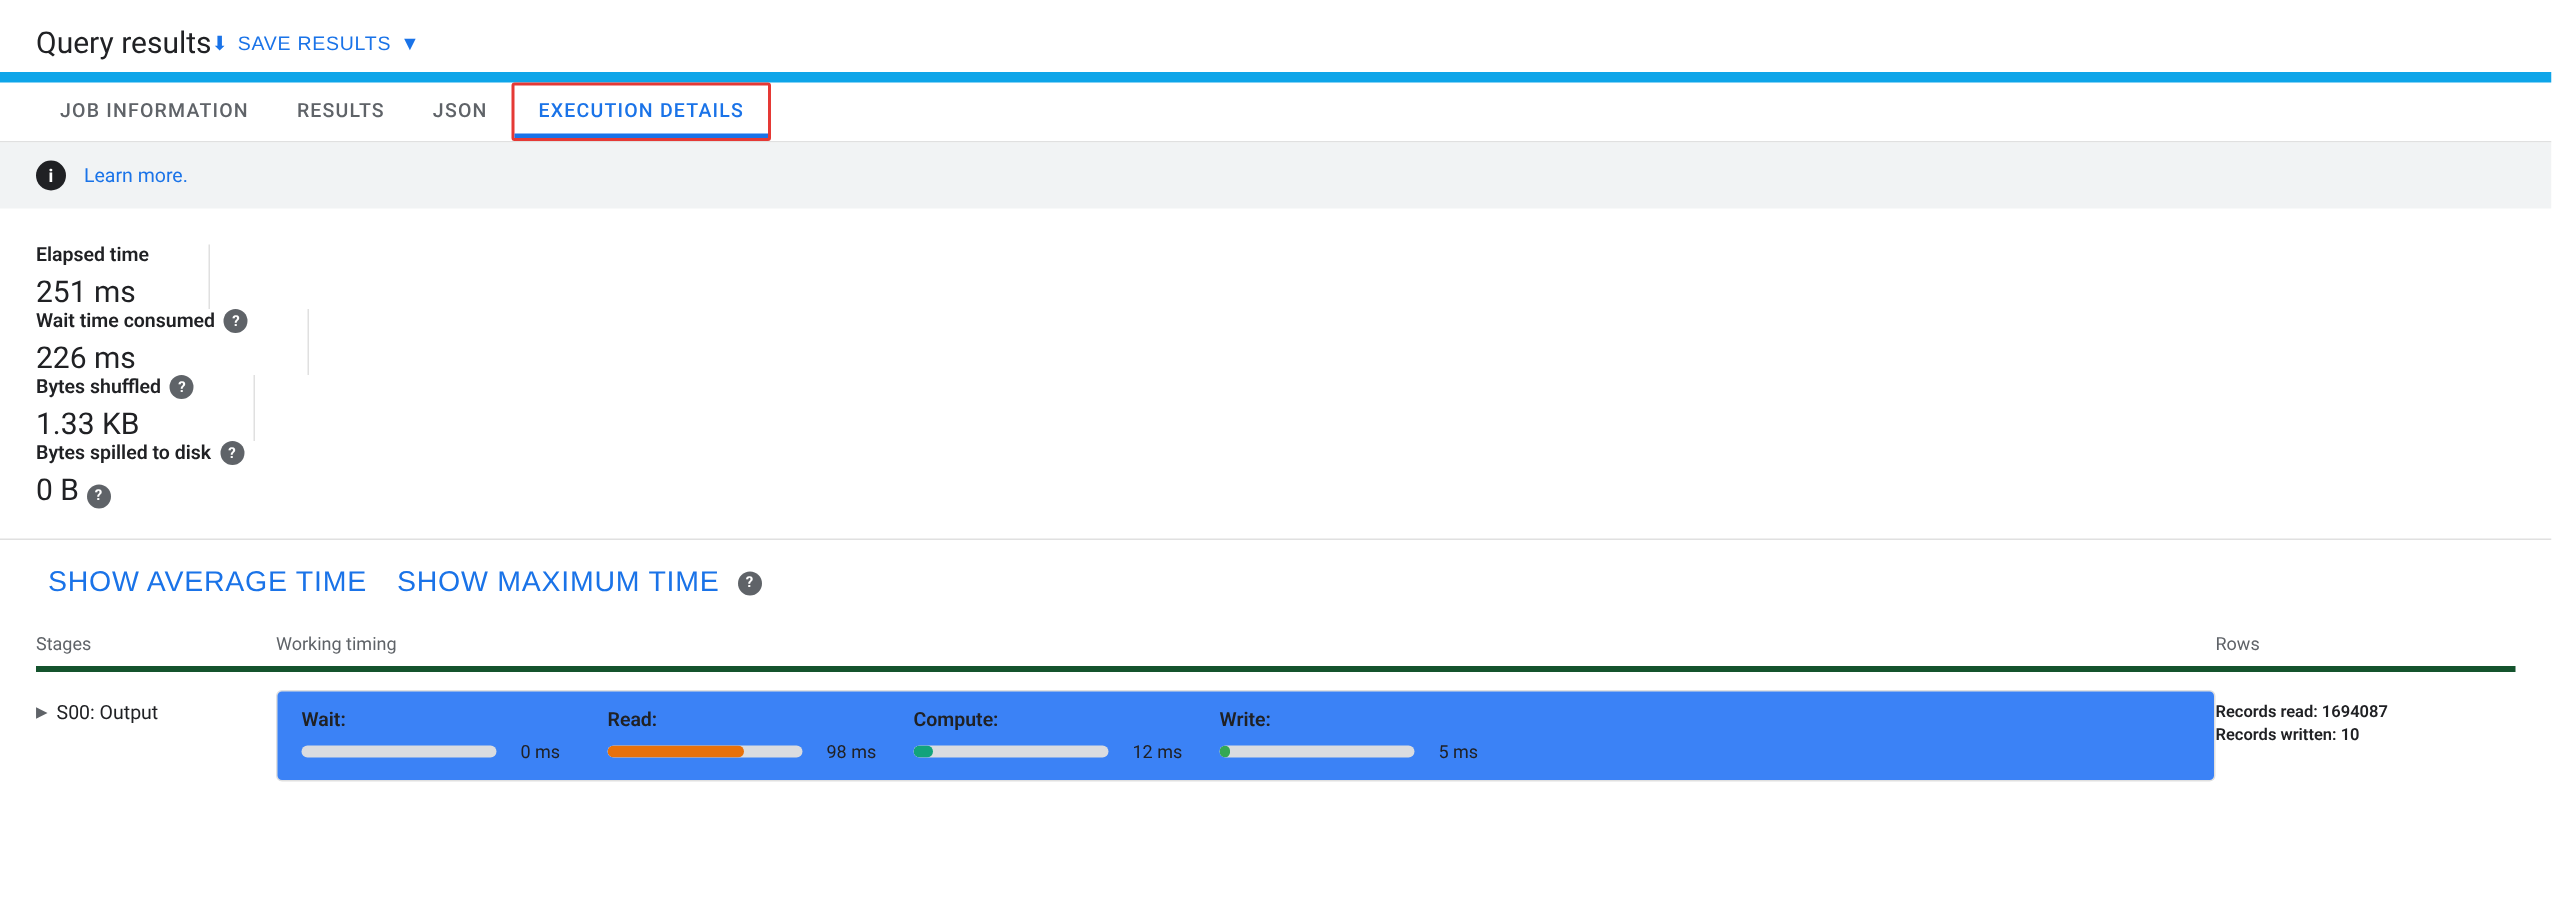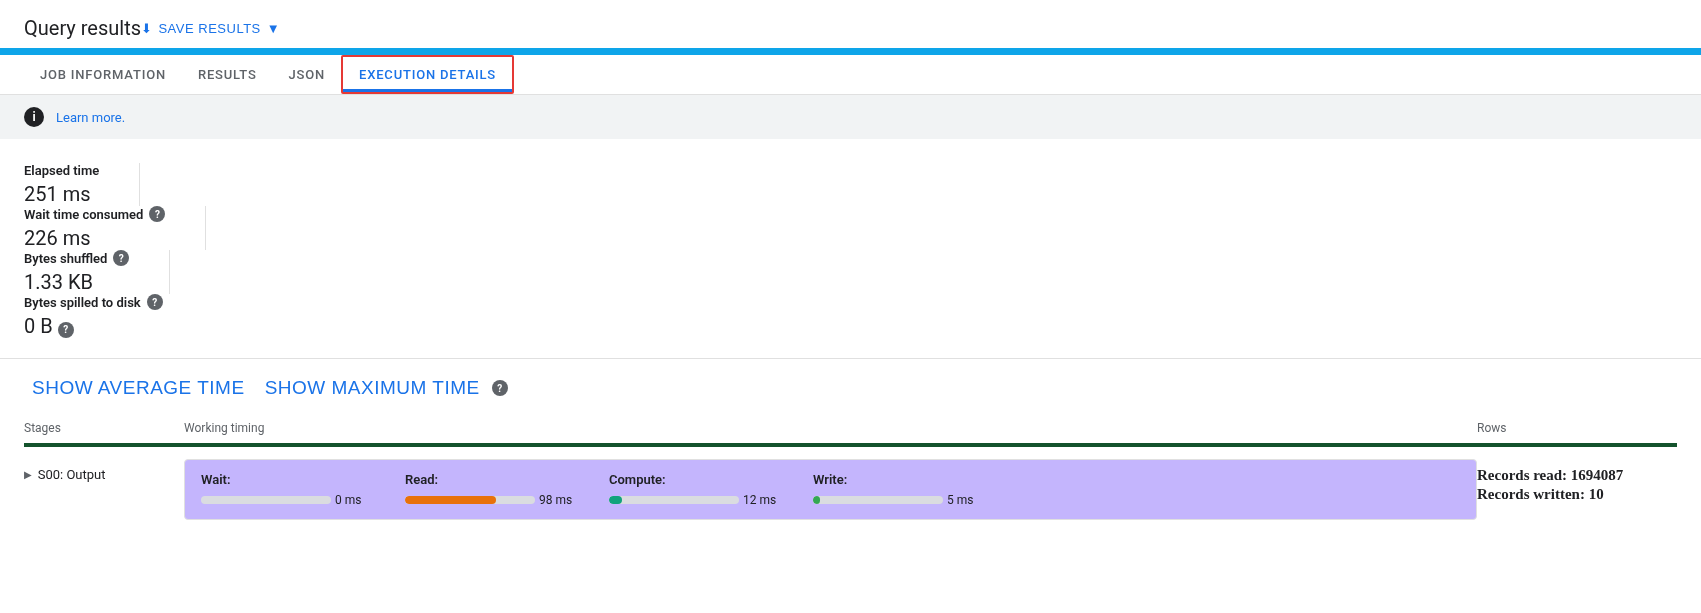--- a/index.html
+++ b/index.html
@@ -201,40 +201,40 @@
     .stage-arrow {
       color: #5f6368;
       font-size: 10px;
     }
 
     
     .timing-container {
       display: flex;
       gap: 24px;
       align-items: center;
-      background: #c4b5fd;
+      background: #3b82f6;
       border: 1px solid #e0e0e0;
       border-radius: 4px;
       padding: 12px 16px;
     }
     .timing-item {
       display: flex;
       flex-direction: column;
       gap: 6px;
       min-width: 180px;
     }
     .timing-label {
       font-size: 13px;
       font-weight: 600;
       color: #202124;
     }
     .timing-bar-row {
       display: flex;
       align-items: center;
-      gap: 4px;
+      gap: 16px;
     }
     .timing-bar-track {
       width: 130px;
       height: 8px;
       background: #dadce0;
       border-radius: 4px;
       overflow: hidden;
       display: flex;
     }
     .timing-bar-fill {
@@ -242,24 +242,23 @@
       border-radius: 4px;
     }
     .timing-ms {
       font-size: 12px;
       color: #202124;
       white-space: nowrap;
     }
 
     
     .rows-col {
-      font-size: 15px;
+      font-size: 11px;
       color: #202124;
       padding-top: 8px;
-      font-family: Liberation Serif, serif;
     }
     .rows-col div {
       font-weight: 600;
       margin-bottom: 2px;
     }
 
     
     .bar-gray { background: #dadce0; }
     .bar-orange { background: #e8710a; }
     .bar-teal { background: #12a37c; }

